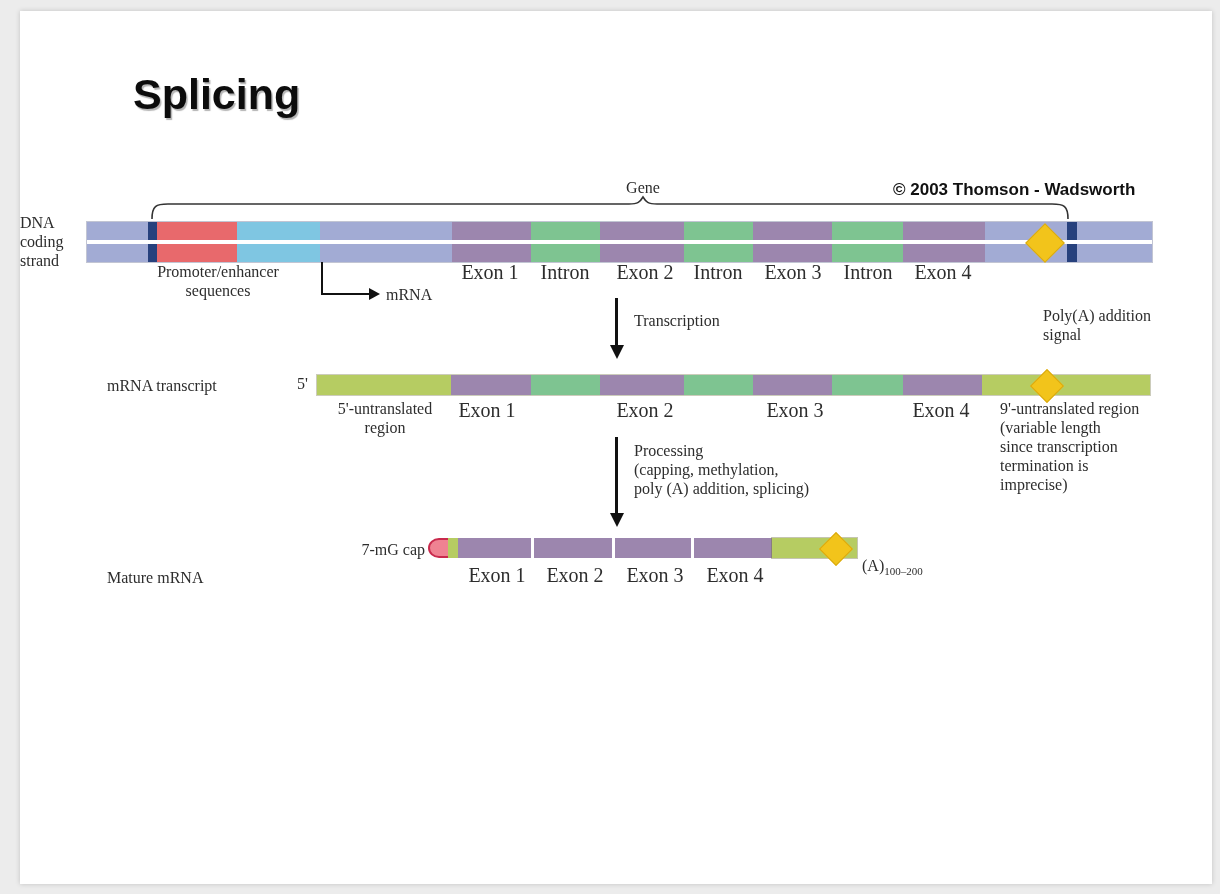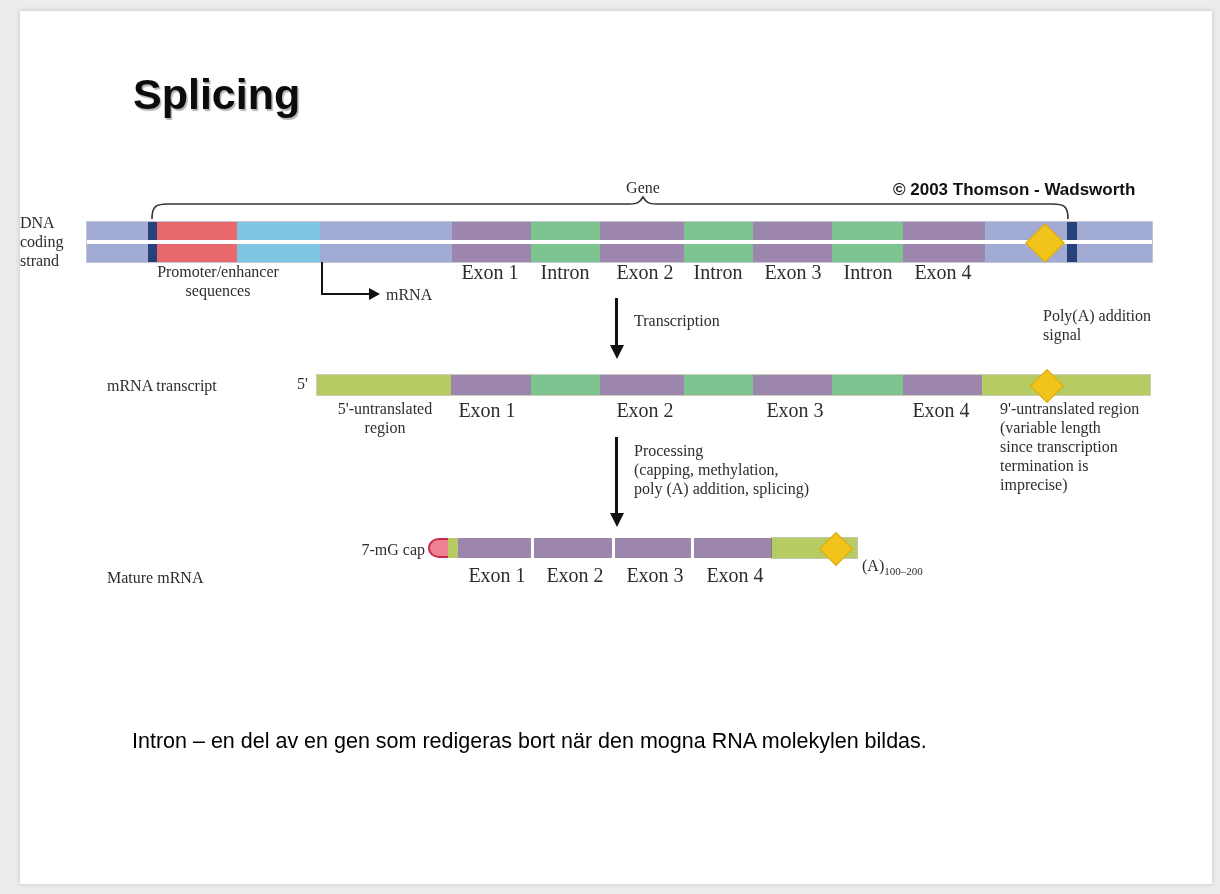--- a/index.html
+++ b/index.html
@@ -183,14 +183,13 @@
 </div>
 <div class="abs diamond" style="left:824px;top:537px;width:22px;height:22px;"></div>
 <div class="abs serif lbl" style="left:862px;top:539px;margin-top:17px;"><span>(A)</span><span class="polysub">100–200</span></div>
 
 <div class="abs serif seg-lbl" style="left:462px;top:564px;">Exon 1</div>
 <div class="abs serif seg-lbl" style="left:540px;top:564px;">Exon 2</div>
 <div class="abs serif seg-lbl" style="left:620px;top:564px;">Exon 3</div>
 <div class="abs serif seg-lbl" style="left:700px;top:564px;">Exon 4</div>
 
 <div class="abs notes">
-  <div class="preline">Intron – en del av en gen som redigeras bort när den mogna RNA molekylen bildas.</div>
 </div>
 
 </body></html>

